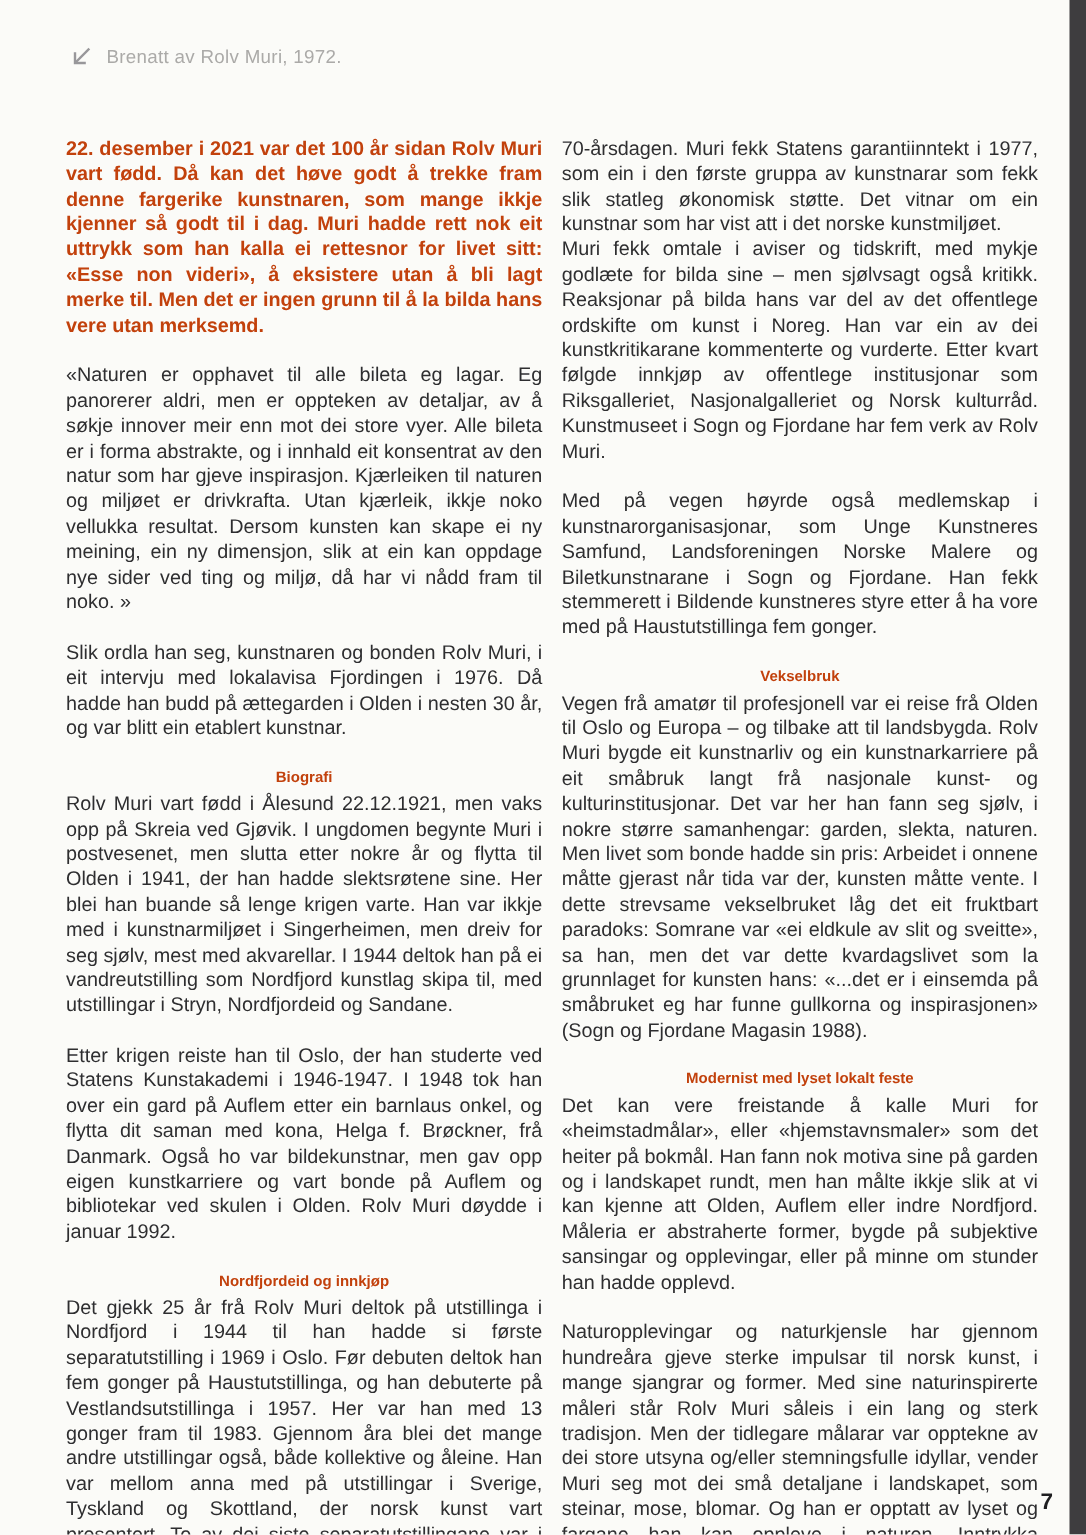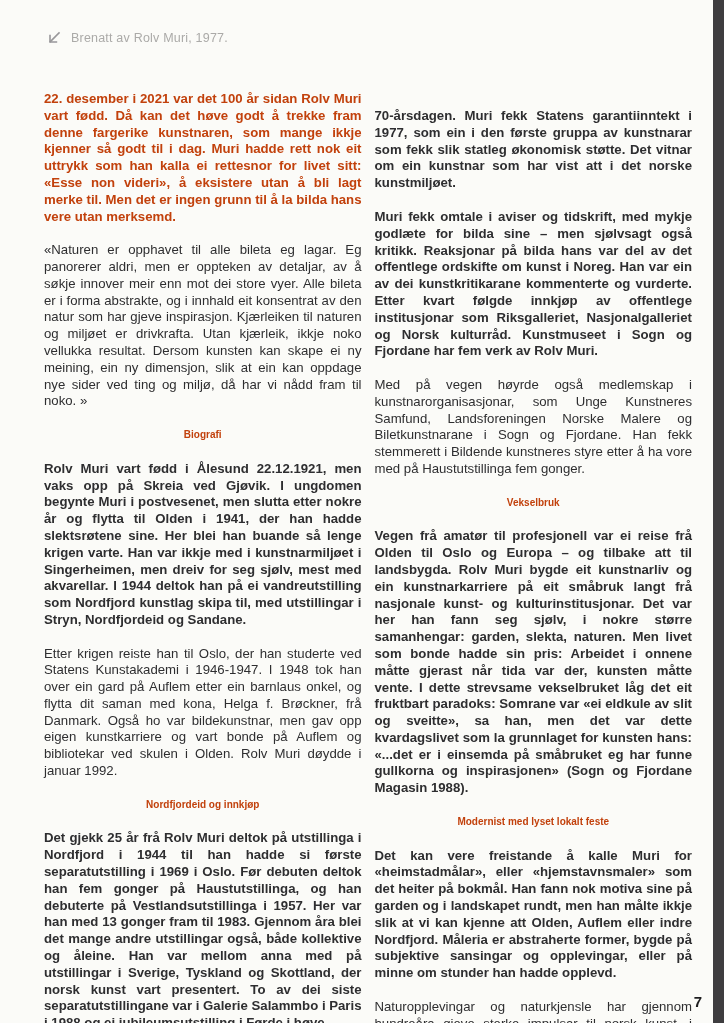--- a/index.html
+++ b/index.html
@@ -17,21 +17,21 @@
   .cols{
     position:absolute;left:44px;top:91px;width:648px;
     display:flex;gap:13px;
   }
   .col{
     flex:1;min-width:0;
     font-size:13.2px;line-height:16.8px;color:#2e2e30;
     text-align:justify;
   }
   .col p{margin:16.8px 0 0 0;}
-  .col p.first,.col p.tight,.col p.after-h{margin-top:17px;font-weight:bold;}
+  .col p.first,.col p.tight,.col p.after-h{margin-top:0;}
   .col h3{
     margin:16.8px 0 0 0;
     font-size:10px;line-height:16.8px;font-weight:700;
     color:#c2410c;text-align:center;
   }
   .lead{font-weight:700;color:#c2410c;margin-top:0 !important;}
   .page-number{
     position:absolute;right:22px;bottom:13px;
     font-weight:700;font-size:15px;color:#1e1e20;
   }
@@ -45,28 +45,29 @@
 
 <main>
 
   <header class="figure-caption">
     <span>
       <svg width="16" height="16" viewBox="0 0 16 16" fill="none" stroke="#98979a" stroke-width="1.6" stroke-linecap="square">
         <path d="M13 3 L4.4 11.6"></path>
         <path d="M4 5.6 V12 H10.4"></path>
       </svg>
     </span>
-    <span>Brenatt av Rolv Muri, 1977.</span>
+    <span>Brenatt av Rolv Muri, 1972.</span>
   </header>
 
   <div class="cols">
 
     <section class="col">
       <p class="lead">22. desember i 2021 var det 100 år sidan Rolv Muri vart fødd. Då kan det høve godt å trekke fram denne fargerike kunstnaren, som mange ikkje kjenner så godt til i dag. Muri hadde rett nok eit uttrykk som han kalla ei rettesnor for livet sitt: «Esse non videri», å eksistere utan å bli lagt merke til. Men det er ingen grunn til å la bilda hans vere utan merksemd.</p>
       <p>«Naturen er opphavet til alle bileta eg lagar. Eg panorerer aldri, men er oppteken av detaljar, av å søkje innover meir enn mot dei store vyer. Alle bileta er i forma abstrakte, og i innhald eit konsentrat av den natur som har gjeve inspirasjon. Kjærleiken til naturen og miljøet er drivkrafta. Utan kjærleik, ikkje noko vellukka resultat. Dersom kunsten kan skape ei ny meining, ein ny dimensjon, slik at ein kan oppdage nye sider ved ting og miljø, då har vi nådd fram til noko. »</p>
+      <p>Slik ordla han seg, kunstnaren og bonden Rolv Muri, i eit intervju med lokalavisa Fjordingen i 1976. Då hadde han budd på ættegarden i Olden i nesten 30 år, og var blitt ein etablert kunstnar.</p>
       <h3>Biografi</h3>
       <p class="after-h">Rolv Muri vart fødd i Ålesund 22.12.1921, men vaks opp på Skreia ved Gjøvik. I ungdomen begynte Muri i postvesenet, men slutta etter nokre år og flytta til Olden i 1941, der han hadde slektsrøtene sine. Her blei han buande så lenge krigen varte. Han var ikkje med i kunstnarmiljøet i Singerheimen, men dreiv for seg sjølv, mest med akvarellar. I 1944 deltok han på ei vandreutstilling som Nordfjord kunstlag skipa til, med utstillingar i Stryn, Nordfjordeid og Sandane.</p>
       <p>Etter krigen reiste han til Oslo, der han studerte ved Statens Kunstakademi i 1946-1947. I 1948 tok han over ein gard på Auflem etter ein barnlaus onkel, og flytta dit saman med kona, Helga f. Brøckner, frå Danmark. Også ho var bildekunstnar, men gav opp eigen kunstkarriere og vart bonde på Auflem og bibliotekar ved skulen i Olden. Rolv Muri døydde i januar 1992.</p>
       <h3>Nordfjordeid og innkjøp</h3>
       <p class="after-h">Det gjekk 25 år frå Rolv Muri deltok på utstillinga i Nordfjord i 1944 til han hadde si første separatutstilling i 1969 i Oslo. Før debuten deltok han fem gonger på Haustutstillinga, og han debuterte på Vestlandsutstillinga i 1957. Her var han med 13 gonger fram til 1983. Gjennom åra blei det mange andre utstillingar også, både kollektive og åleine. Han var mellom anna med på utstillingar i Sverige, Tyskland og Skottland, der norsk kunst vart presentert. To av dei siste separatutstillingane var i Galerie Salammbo i Paris i 1988 og ei jubileumsutstilling i Førde i høve</p>
     </section>
 
     <section class="col">
       <p class="first">70-årsdagen. Muri fekk Statens garantiinntekt i 1977, som ein i den første gruppa av kunstnarar som fekk slik statleg økonomisk støtte. Det vitnar om ein kunstnar som har vist att i det norske kunstmiljøet.</p>
       <p class="tight">Muri fekk omtale i aviser og tidskrift, med mykje godlæte for bilda sine – men sjølvsagt også kritikk. Reaksjonar på bilda hans var del av det offentlege ordskifte om kunst i Noreg. Han var ein av dei kunstkritikarane kommenterte og vurderte. Etter kvart følgde innkjøp av offentlege institusjonar som Riksgalleriet, Nasjonalgalleriet og Norsk kulturråd. Kunstmuseet i Sogn og Fjordane har fem verk av Rolv Muri.</p>

